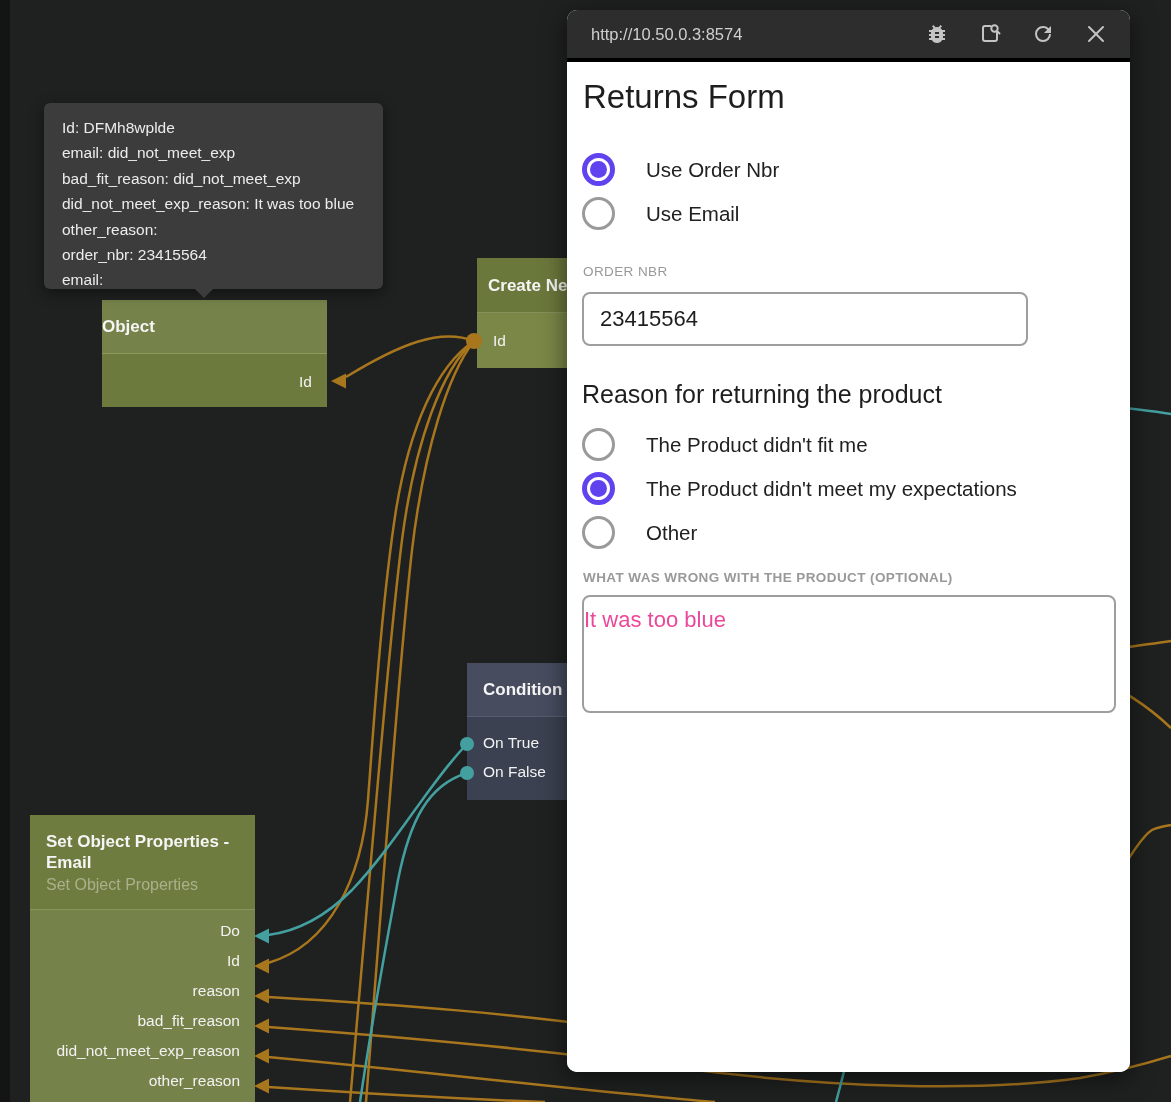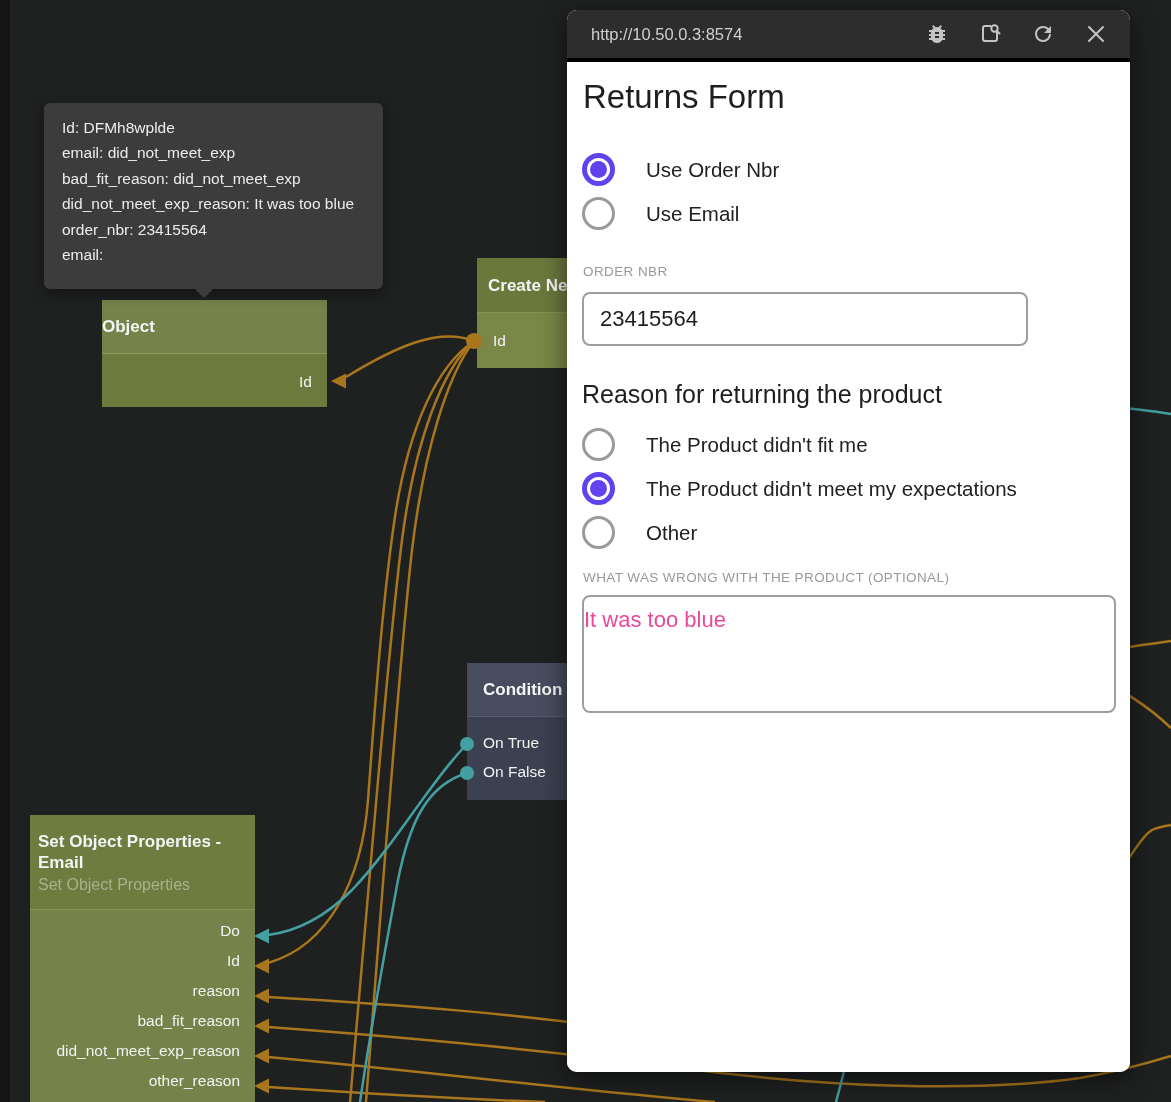--- a/index.html
+++ b/index.html
@@ -26,21 +26,21 @@
 
   #node-create{left:477px;top:258px;width:143px;height:110px;}
   #node-create .hdr{height:55px;background:#6b783c;padding-left:11px;border-bottom:1px solid #84915a;}
   #node-create .bdy{height:55px;background:#7a8747;position:relative;}
 
   #node-condition{left:467px;top:663px;width:153px;height:137px;}
   #node-condition .hdr{height:54px;background:#474d5f;padding-left:16px;border-bottom:1px solid #565d72;}
   #node-condition .bdy{height:83px;background:#3b4150;position:relative;}
 
   #node-set{left:30px;top:815px;width:225px;height:287px;}
-  #node-set .hdr{height:95px;background:#6f7c40;padding-left:8px;border-bottom:1px solid #87945a;}
+  #node-set .hdr{height:95px;background:#6f7c40;padding-left:16px;border-bottom:1px solid #87945a;}
   #node-set .bdy{height:192px;background:#75834a;position:relative;}
 
   
   #tooltip{
     position:absolute;left:44px;top:103px;width:339px;height:186px;z-index:3;
     background:#3c3c3c;border-radius:6px;box-sizing:border-box;
     padding:12px 18px;box-shadow:0 4px 14px rgba(0,0,0,.45);
   }
   #tooltip .tl{font-size:15.5px;line-height:25.4px;color:#ececec;white-space:nowrap;}
   #tooltip:after{
@@ -182,20 +182,21 @@
       <path d="M 254,1086 l 15,-7.5 l 0,15 z" fill="#a8761d"></path>
       <path d="M 254,936 l 15,-7.5 l 0,15 z" fill="#44a0a0"></path>
     </g>
   </svg>
 
   <div id="tooltip">
     <div class="tl">Id: DFMh8wplde</div>
     <div class="tl">email: did_not_meet_exp</div>
     <div class="tl">bad_fit_reason: did_not_meet_exp</div>
     <div class="tl">did_not_meet_exp_reason: It was too blue</div>
+    <div class="tl">other_reason:</div>
     <div class="tl">order_nbr: 23415564</div>
     <div class="tl">email:</div>
   </div>
 
   <div id="popup">
     <div id="popup-header">
       <div id="popup-url">http://10.50.0.3:8574</div>
 
       <div class="hicon">
         <svg viewBox="0 0 24 24" fill="currentColor">
@@ -245,18 +246,18 @@
       </div>
       <div class="radio-row" style="left:15px;top:410px;">
         <span class="radio selected"></span>
         <span class="radio-label">The Product didn't meet my expectations</span>
       </div>
       <div class="radio-row" style="left:15px;top:454px;">
         <span class="radio"></span>
         <span class="radio-label">Other</span>
       </div>
 
-      <div class="field-label" style="top:508px;">WHAT WAS WRONG WITH THE PRODUCT (OPTIONAL)</div>
+      <div class="field-label" style="top:508px;font-weight:bold;">WHAT WAS WRONG WITH THE PRODUCT (OPTIONAL)</div>
       <textarea id="wrong-textarea" style="">It was too blue</textarea>
 
     </div>
   </div>
 </div>
 
 </body></html>

